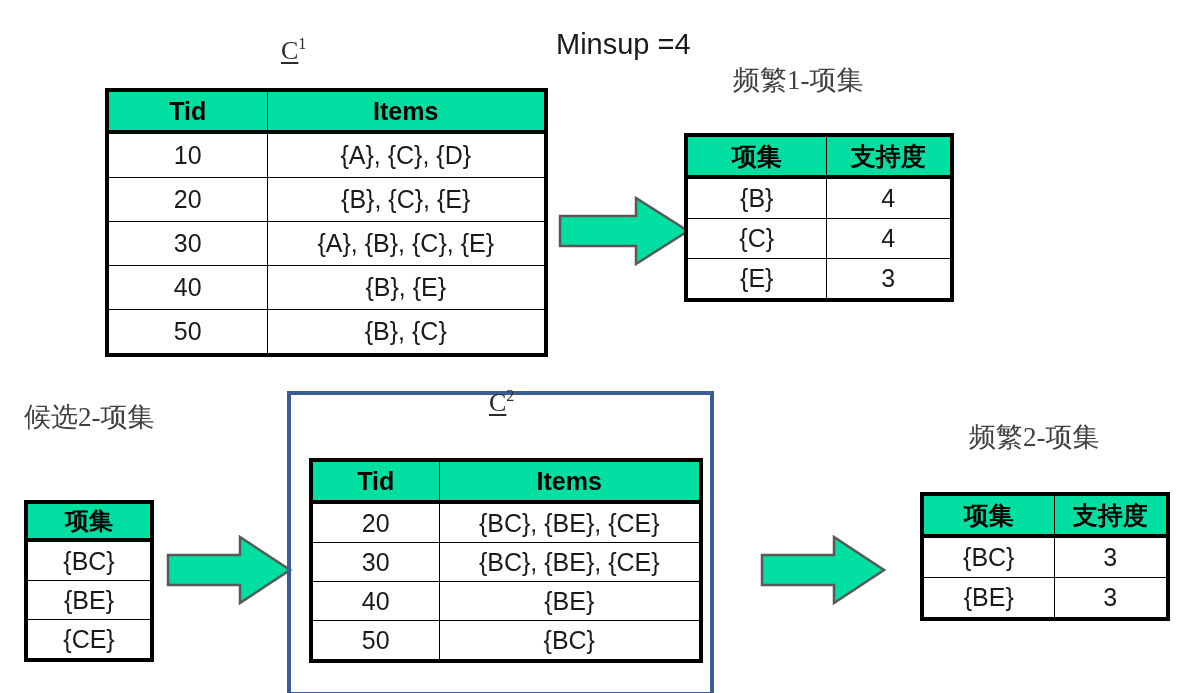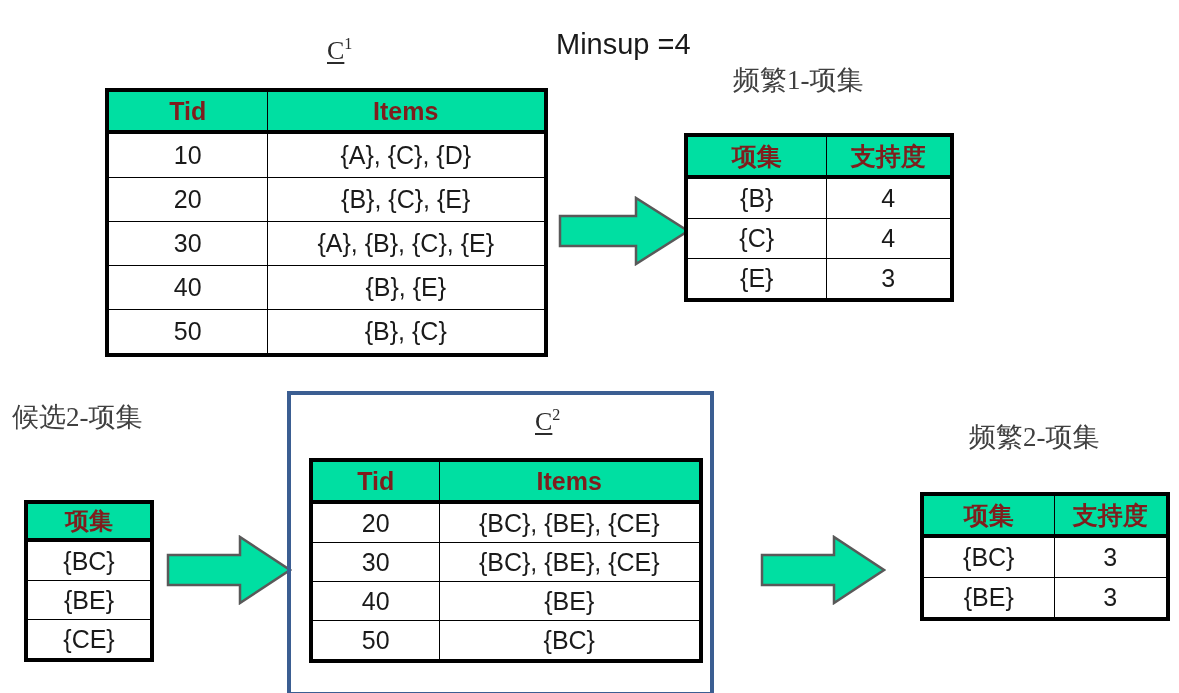--- a/index.html
+++ b/index.html
@@ -33,21 +33,20 @@
     white-space: nowrap;
     line-height: 1;
   }
 
   .clabel {
     font-family: "Liberation Serif", "DejaVu Serif", serif;
     font-size: 26px;
     color: #2b2b2b;
     white-space: nowrap;
     line-height: 1;
-    margin-left: 46px;
   }
   .clabel .base {
     text-decoration: underline;
     text-underline-offset: 3px;
   }
   .clabel sup {
     font-size: 0.62em;
     vertical-align: super;
     line-height: 0;
   }
@@ -63,21 +62,21 @@
   table.grid td {
     border: 1px solid #000000;
     text-align: center;
     padding: 0;
     font-family: "Liberation Sans", "DejaVu Sans", sans-serif;
     color: #1a1a1a;
     background: #ffffff;
   }
   table.grid th {
     background: #00DFA2;
-    color: #7f1d1d;
+    color: #000000;
     font-weight: bold;
     border-bottom: 4px solid #000000;
   }
 
   
   #table-c1 { left: 105px; top: 88px; width: 443px; }
   #table-c1 th { height: 38px; font-size: 25px; }
   #table-c1 td { height: 43px; font-size: 25px; }
   #table-c1 .col-tid { width: 160px; }
 
@@ -190,21 +189,21 @@
       <td>{C}</td>
       <td>4</td>
     </tr>
     <tr>
       <td>{E}</td>
       <td>3</td>
     </tr>
   </tbody>
 </table>
 
-<div class="abs caption" style="left:12px; top:404px;">候选2-项集</div>
+<div class="abs caption" style="left:24px; top:404px;">候选2-项集</div>
 
 <table class="abs grid" id="table-cand2">
   <thead>
     <tr>
       <th>项集</th>
     </tr>
   </thead>
   <tbody>
     <tr>
       <td>{BC}</td>
@@ -219,21 +218,21 @@
 </table>
 
 <div class="abs arrow" style="left:166px; top:535px;">
   <svg width="126" height="70" viewBox="0 0 126 70">
     <polygon points="2,20 74,20 74,2 124,35 74,68 74,50 2,50" fill="#00DFA2" stroke="#595959" stroke-width="2.5" stroke-linejoin="miter"></polygon>
   </svg>
 </div>
 
 <div class="abs" id="c2-box"></div>
 
-<div class="abs clabel" style="left:489px; top:409px;">
+<div class="abs clabel" style="left:489px; top:390px;">
   <span class="base">C</span><sup>2</sup>
 </div>
 
 <table class="abs grid" id="table-c2">
   <colgroup>
       <col class="col-tid">
       <col>
     </colgroup>
   <thead>
     <tr>

